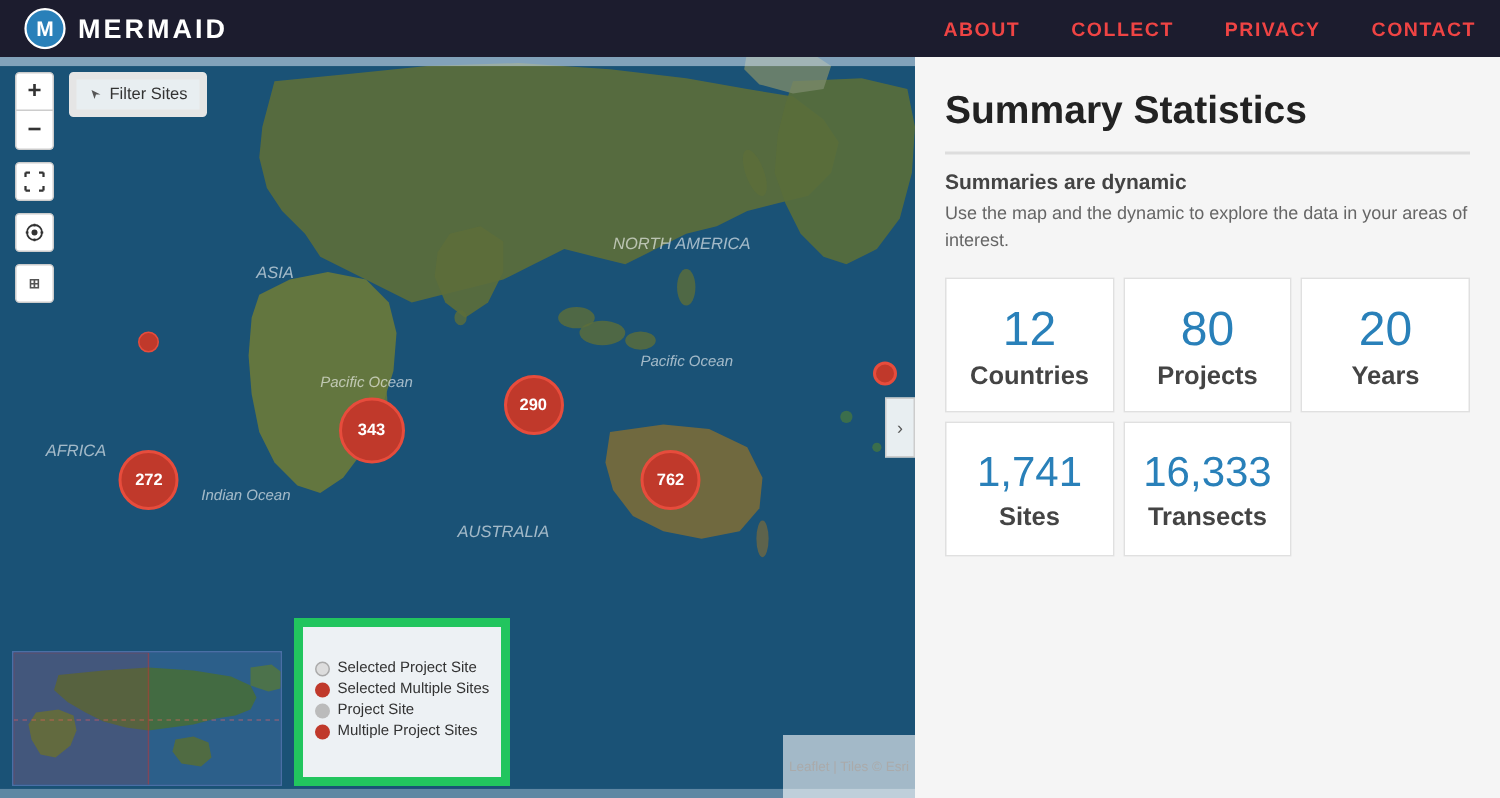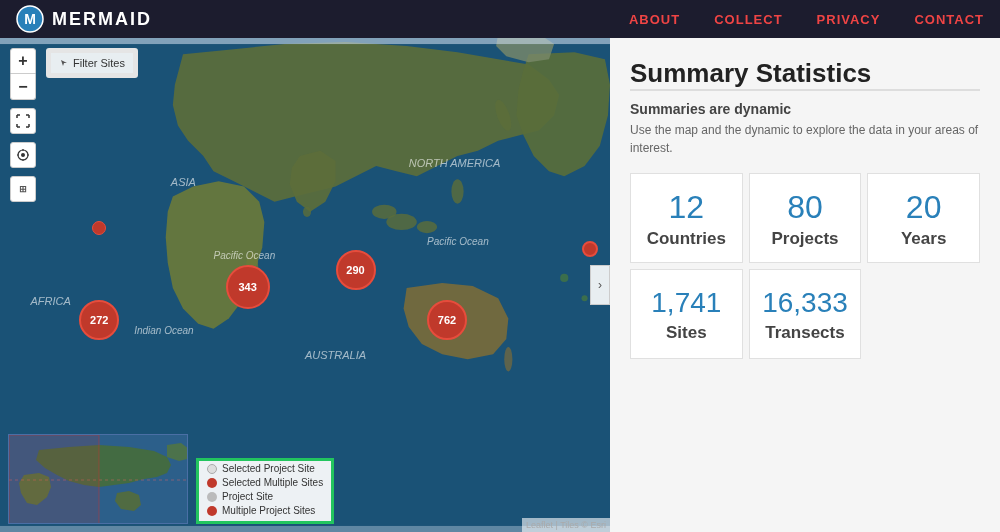--- a/index.html
+++ b/index.html
@@ -154,24 +154,24 @@
       background: #2c5282;
       border: 1px solid #4a6fa5;
       overflow: hidden;
       z-index: 3;
     }
     .mini-map-legend {
       position: absolute;
       bottom: 8px;
       left: 196px;
       background: rgba(255,255,255,0.92);
-      padding: 2px 8px;
+      padding: 22px 8px;
       font-size: 10px;
       z-index: 3;
-      border: 3px solid #22c55e;
+      border: 6px solid #22c55e;
     }
     .legend-item {
       display: flex;
       align-items: center;
       gap: 5px;
       margin-bottom: 3px;
       color: #333;
     }
     .legend-dot {
       width: 10px;
@@ -200,21 +200,21 @@
     }
 
     
     .map-attribution {
       position: absolute;
       bottom: 0;
       right: 0;
       font-size: 9px;
       color: #aaa;
       background: rgba(255,255,255,0.6);
-      padding: 2px 4px;
+      padding: 16px 4px;
       z-index: 5;
     }
 
     
     .map-label {
       position: absolute;
       color: rgba(255,255,255,0.6);
       font-size: 11px;
       font-style: italic;
       pointer-events: none;
@@ -227,20 +227,21 @@
       flex-shrink: 0;
       background: #f5f5f5;
       overflow-y: auto;
       padding: 20px;
     }
     .stats-title {
       font-size: 26px;
       font-weight: bold;
       color: #222;
       margin-bottom: 8px;
+      padding-bottom: 12px;
       border-bottom: 2px solid #ddd;
     }
     .stats-subtitle {
       font-size: 14px;
       font-weight: 600;
       color: #444;
       margin-top: 10px;
       margin-bottom: 4px;
     }
     .stats-description {

